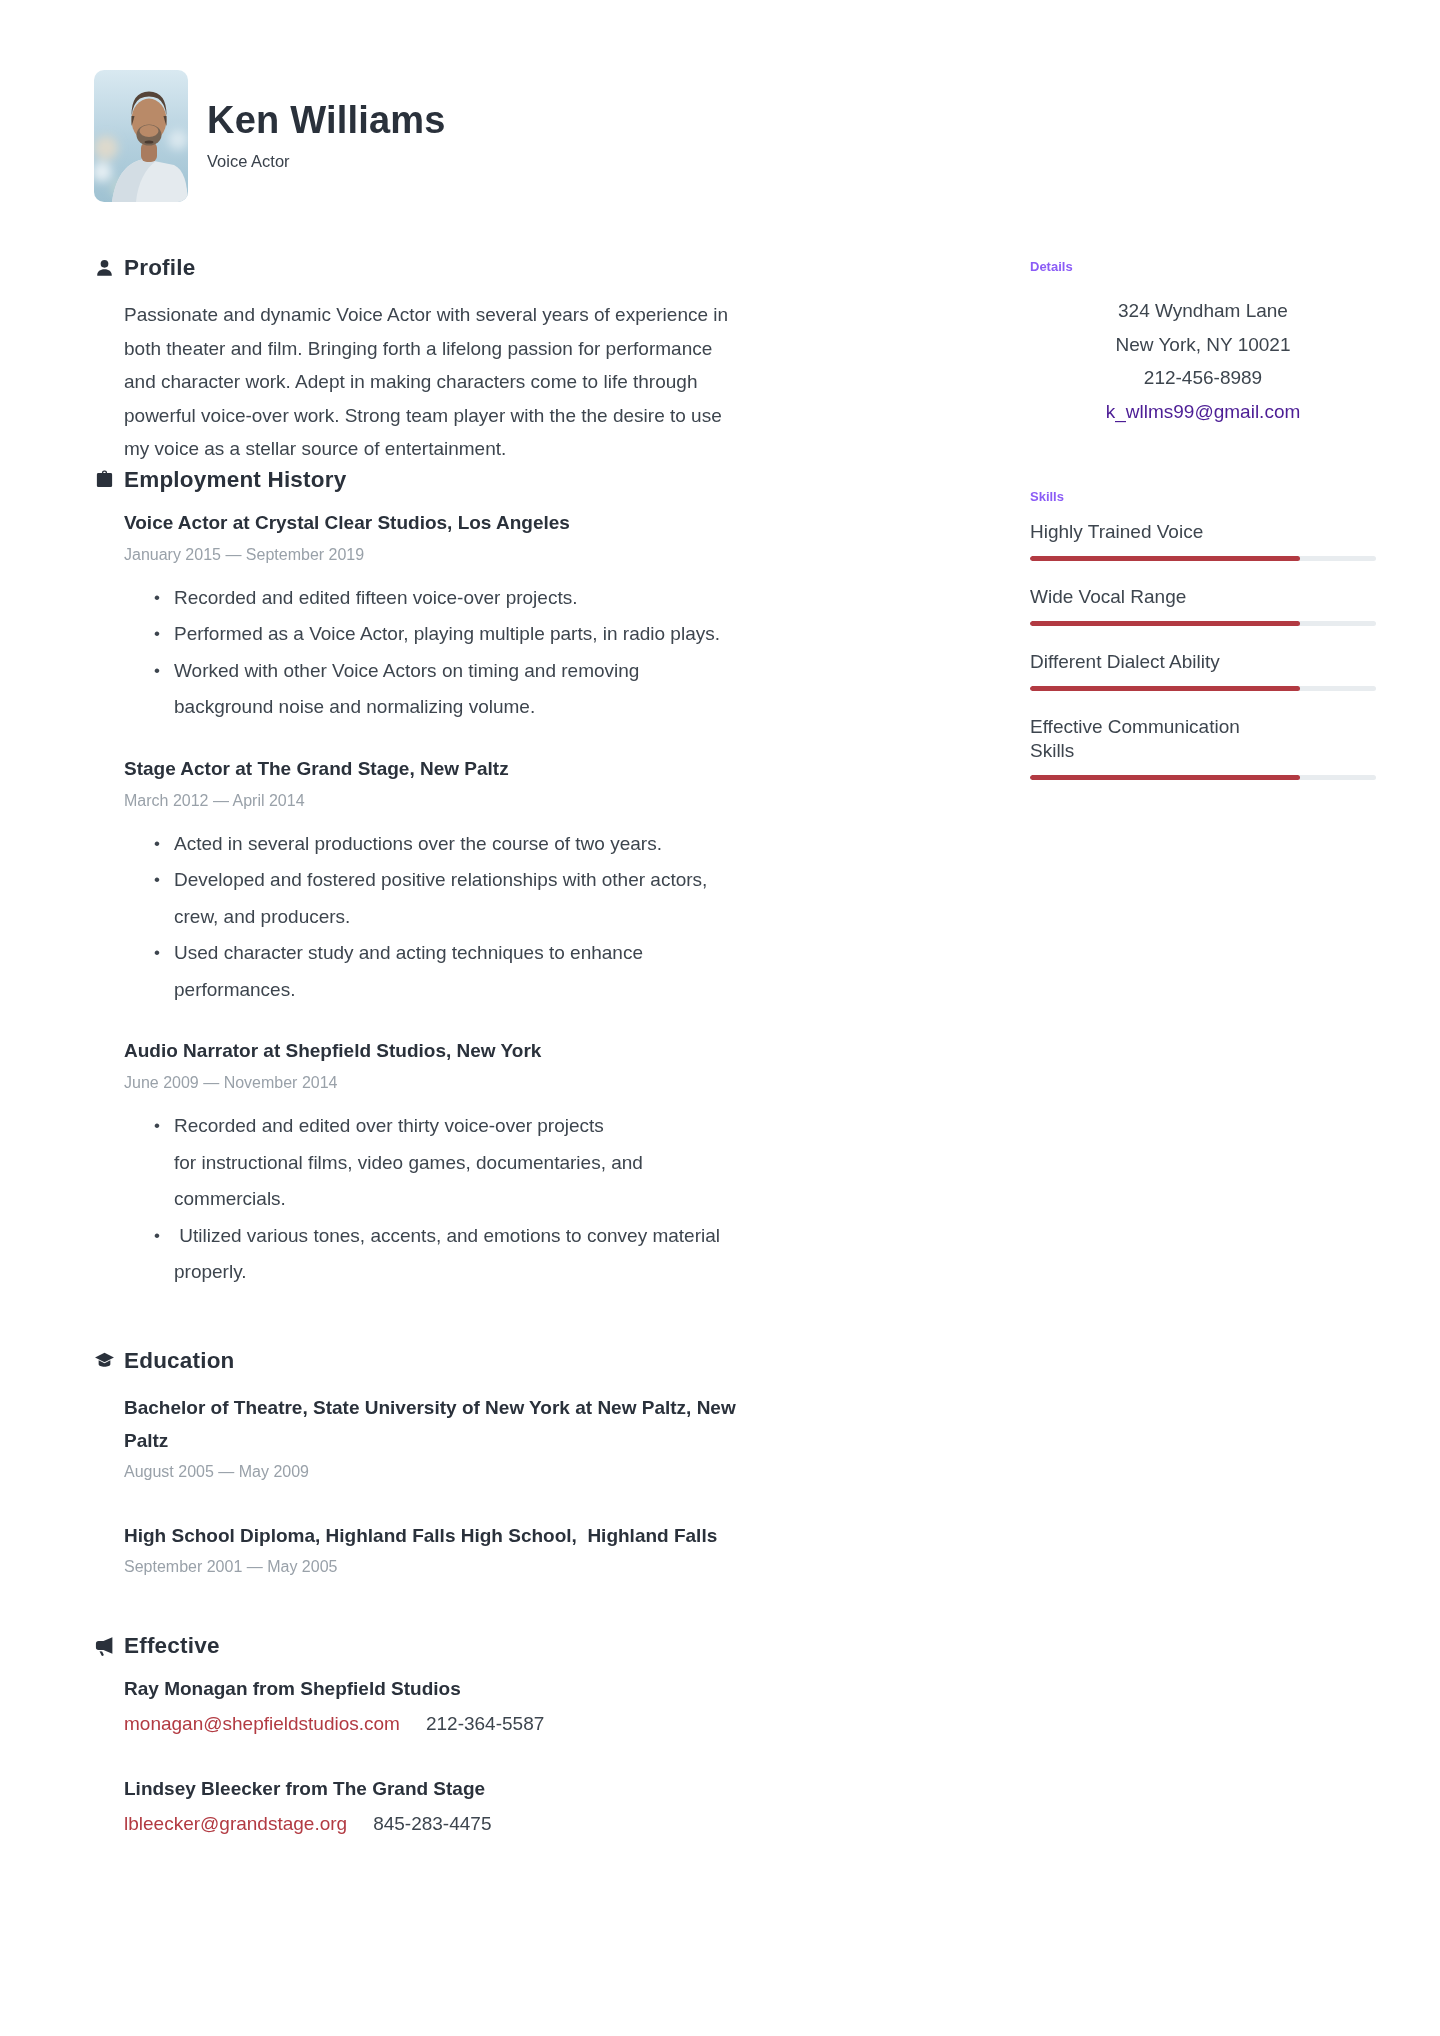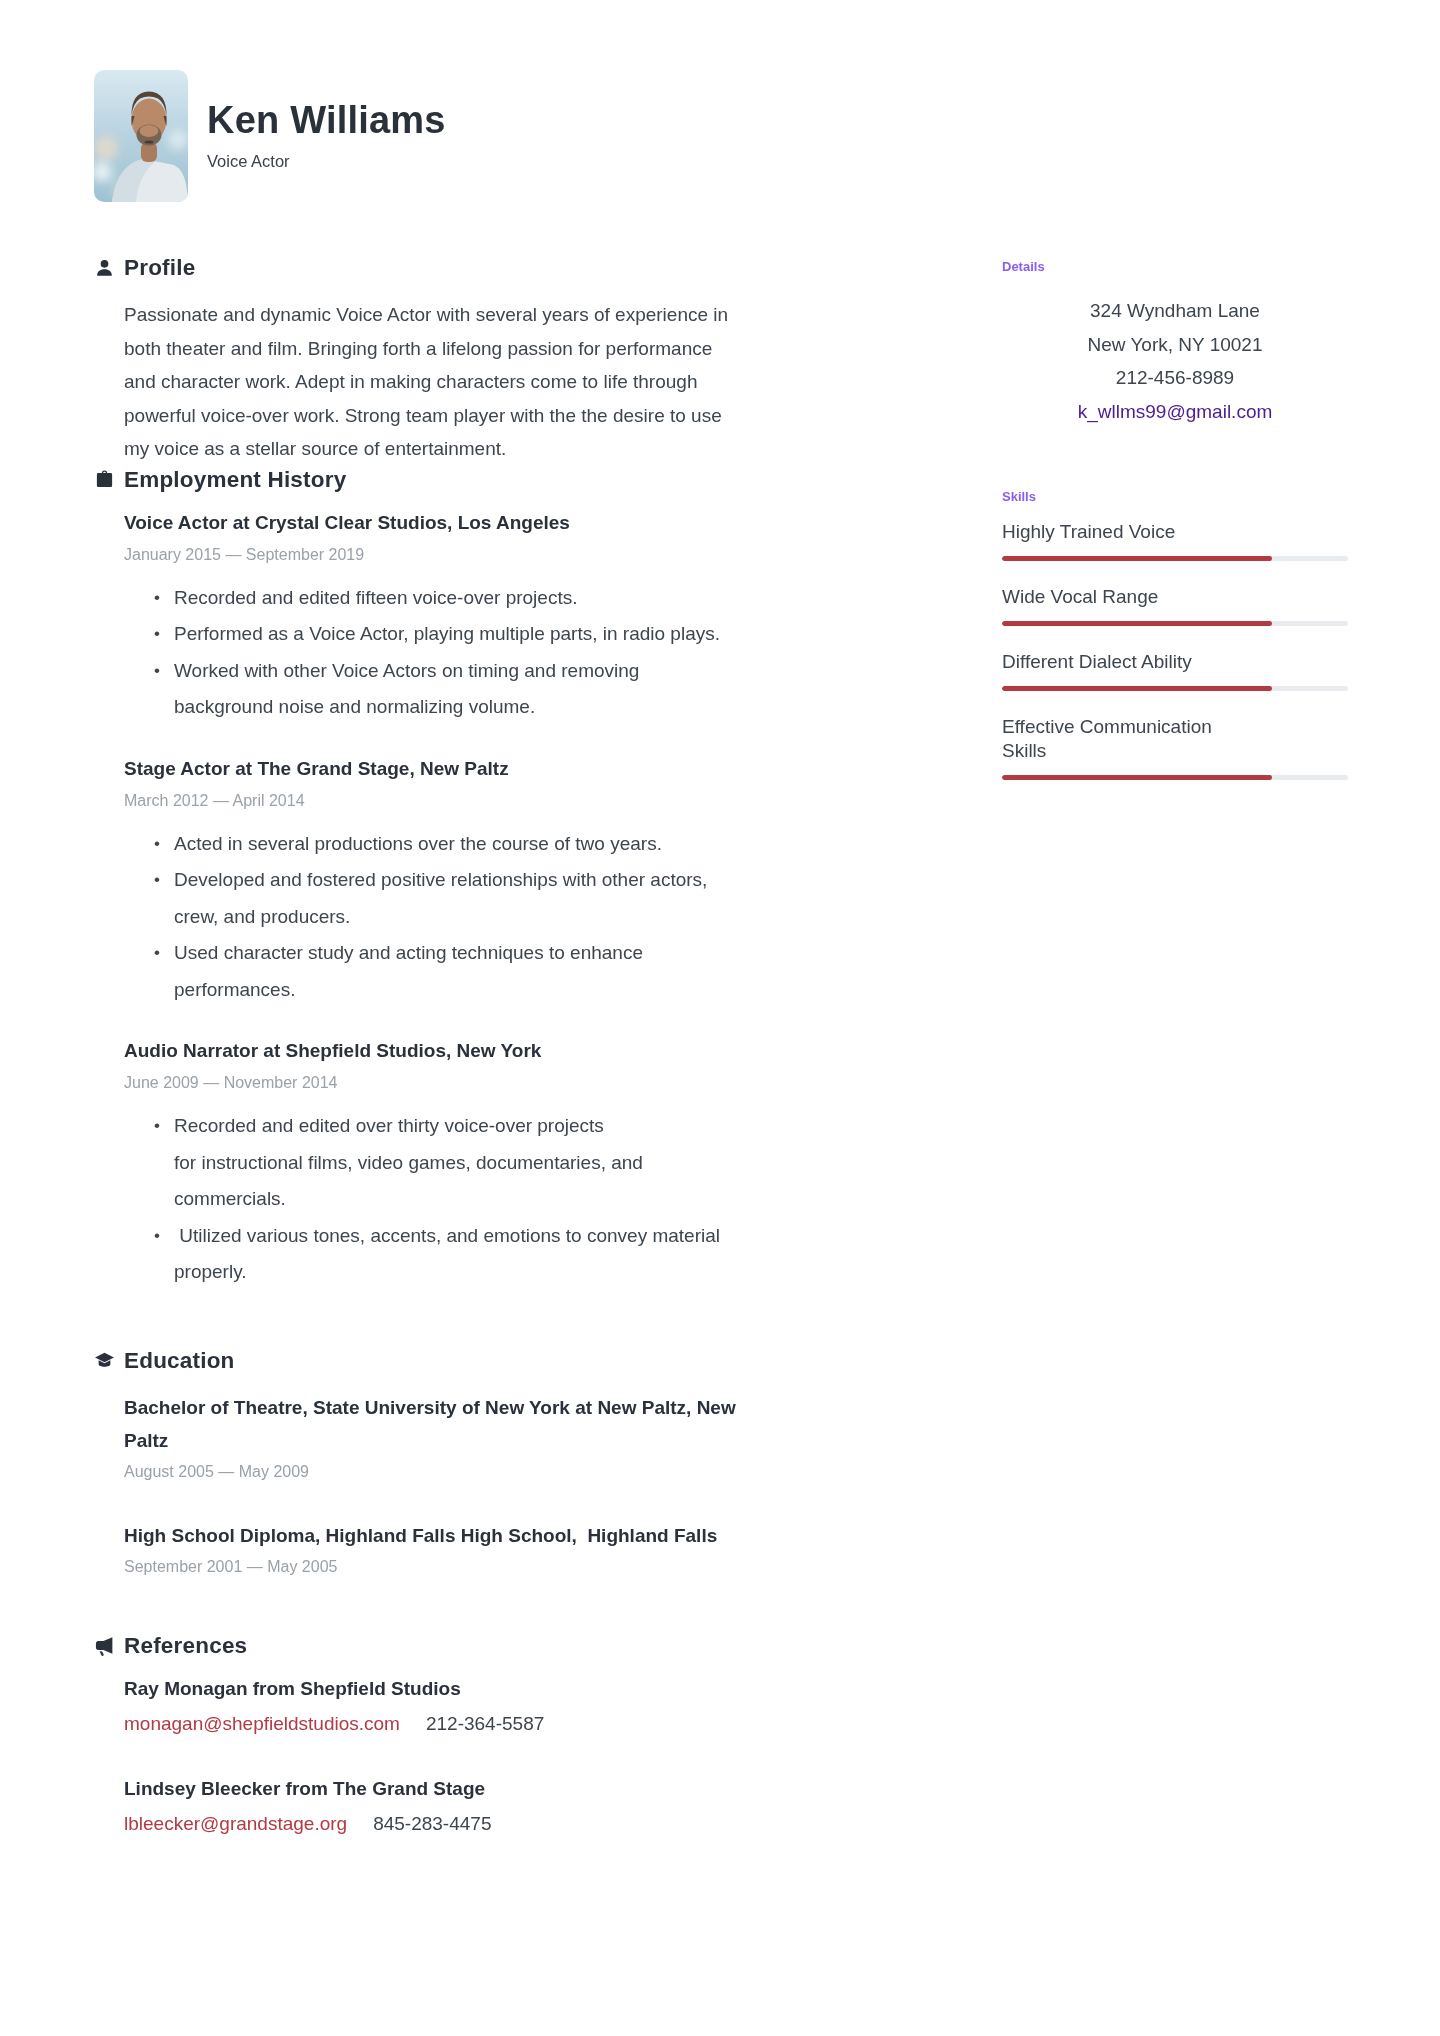--- a/index.html
+++ b/index.html
@@ -2,21 +2,21 @@
 <html><head>
 <meta charset="utf-8">
 <style>
   * { margin:0; padding:0; box-sizing:border-box; }
   html,body { background:#ffffff; }
   body {
     width:1440px; height:2036px; overflow:hidden;
     font-family:"Liberation Sans","DejaVu Sans",sans-serif;
     color:#3d454e;
   }
-  .page { width:1440px; height:2036px; padding:70px 92px 0 94px; display:flex; align-items:flex-start;gap:24px; }
+  .page { width:1440px; height:2036px; padding:70px 64px 0 94px; display:flex; align-items:flex-start;gap:24px; }
   .main { width:782px; flex:0 0 782px; }
   .sidebar { margin-left:auto; width:346px; flex:0 0 346px; margin-top:184px; }
 
   
   .hdr { display:flex; align-items:center; gap:19px; height:132px; }
   .photo { width:94px; height:132px; border-radius:10px; overflow:hidden; flex:0 0 94px; }
   .photo svg { display:block; }
   .name { font-size:38px; font-weight:700; color:#2a313b; line-height:1.05; letter-spacing:.2px; }
   .jobrole { font-size:16.5px; color:#39414b; margin-top:12px; }
 
@@ -199,21 +199,21 @@
     </section>
 
     <section class="sec-refs">
       <div class="sec-head">
         <span class="ic">
           <svg viewBox="0 0 24 24">
               <path d="M21 2.6v18.8l-10.2-4.2H5.3A3.1 3.1 0 0 1 2.2 14v-4a3.1 3.1 0 0 1 3.1-3.1h5.5L21 2.6z"></path>
               <path d="M6.3 18.6l3 .2 1.6 3.3a1.3 1.3 0 0 1-2.4 1l-2.2-4.5z"></path>
             </svg>
         </span>
-        <h2>References</h2>
+        <h2>Effective</h2>
       </div>
       <div class="sec-body entries">
         <div class="entry ref-entry">
           <div class="etitle">Ray Monagan from Shepfield Studios</div>
           <div class="ref-contact">
             <a class="mail" href="#">monagan@shepfieldstudios.com</a><span class="tel">212-364-5587</span>
           </div>
         </div>
         <div class="entry ref-entry">
           <div class="etitle">Lindsey Bleecker from The Grand Stage</div>

